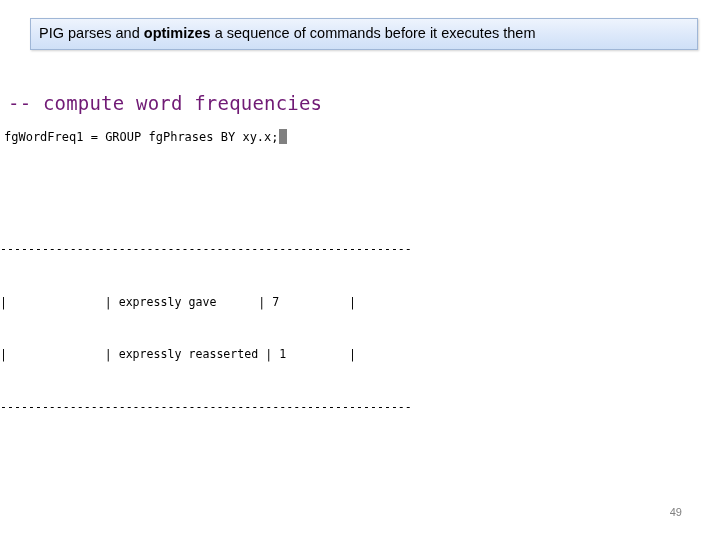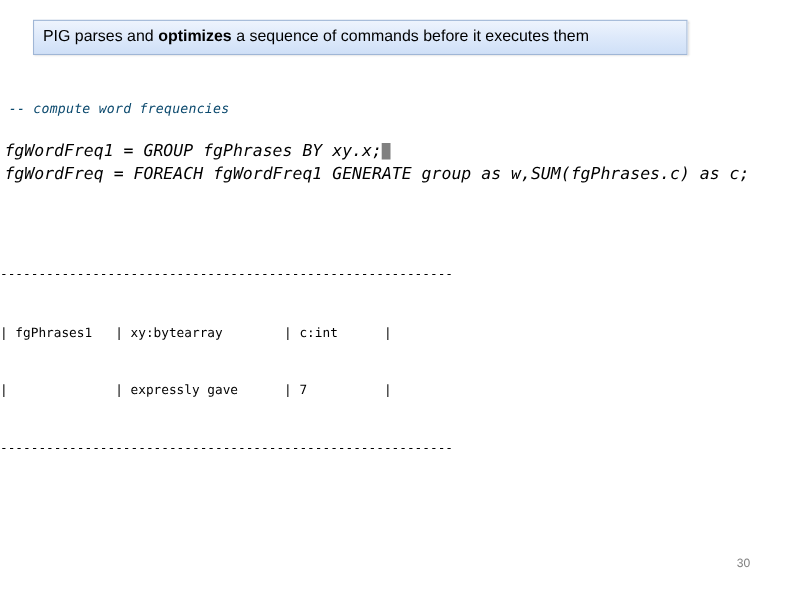--- a/index.html
+++ b/index.html
@@ -13,21 +13,21 @@
     font-family: "Liberation Sans", sans-serif;
     overflow: hidden;
     position: relative;
   }
 
   
   .callout {
     position: absolute;
     left: 30px;
     top: 18px;
-    width: 595px;
+    width: 668px;
     box-sizing: border-box;
     background: linear-gradient(to bottom, #eef4fd 0%, #dce8fa 55%, #cfe0f7 100%);
     border: 1px solid #9fb6d6;
     padding: 5px 8px 6px 8px;
     box-shadow: 1px 1px 2px rgba(0,0,0,0.18);
   }
   .callout-line {
     font-size: 14.5px;
     color: #000000;
     line-height: 19px;
@@ -46,32 +46,30 @@
   }
   .mono {
     font-family: "DejaVu Sans Mono", monospace;
     white-space: pre;
     color: #000000;
   }
   .comment {
     position: absolute;
     left: 8px;
     top: 4px;
-    font-size: 12px;
-    color: #0c4a6e;
+    font-size: 19px;
+    color: #701a75;
     letter-spacing: 0.2px;
-    font-style: italic;
   }
   .cmd-block {
     position: absolute;
     left: 4px;
     top: 39px;
-    font-size: 15px;
+    font-size: 12px;
     line-height: 21px;
-    font-style: italic;
   }
   .caret {
     display: inline-block;
     width: 8px;
     height: 15px;
     background: #808080;
     vertical-align: -3px;
   }
 
   
@@ -103,33 +101,32 @@
 <div class="callout">
   <div class="callout-line">
     <span>PIG parses and </span><b>optimizes</b><span> a sequence of commands before it executes them</span>
   </div>
 </div>
 
 <div class="code-wrap">
   <div class="comment mono">-- compute word frequencies</div>
   <div class="cmd-block">
     <div class="mono"><span>fgWordFreq1 = GROUP fgPhrases BY xy.x;</span><span class="caret"></span></div>
-    <div class="mono">fgWordFreq = FOREACH fgWordFreq1 GENERATE group as w,SUM(fgPhrases.c) as c;</div>
   </div>
 </div>
 
 <div class="dump">
   <span class="dump-line">-----------------------------------------------------------</span>
-  <span class="dump-line">| fgPhrases1   | xy:bytearray        | c:int      |</span>
   <span class="dump-line">|              | expressly gave      | 7          |</span>
+  <span class="dump-line">|              | expressly reasserted | 1         |</span>
   <span class="dump-line">-----------------------------------------------------------</span>
   
   
   
   
   
   
   
   
   
 </div>
 
-<div class="page-num">30</div>
+<div class="page-num">49</div>
 
 </body></html>

